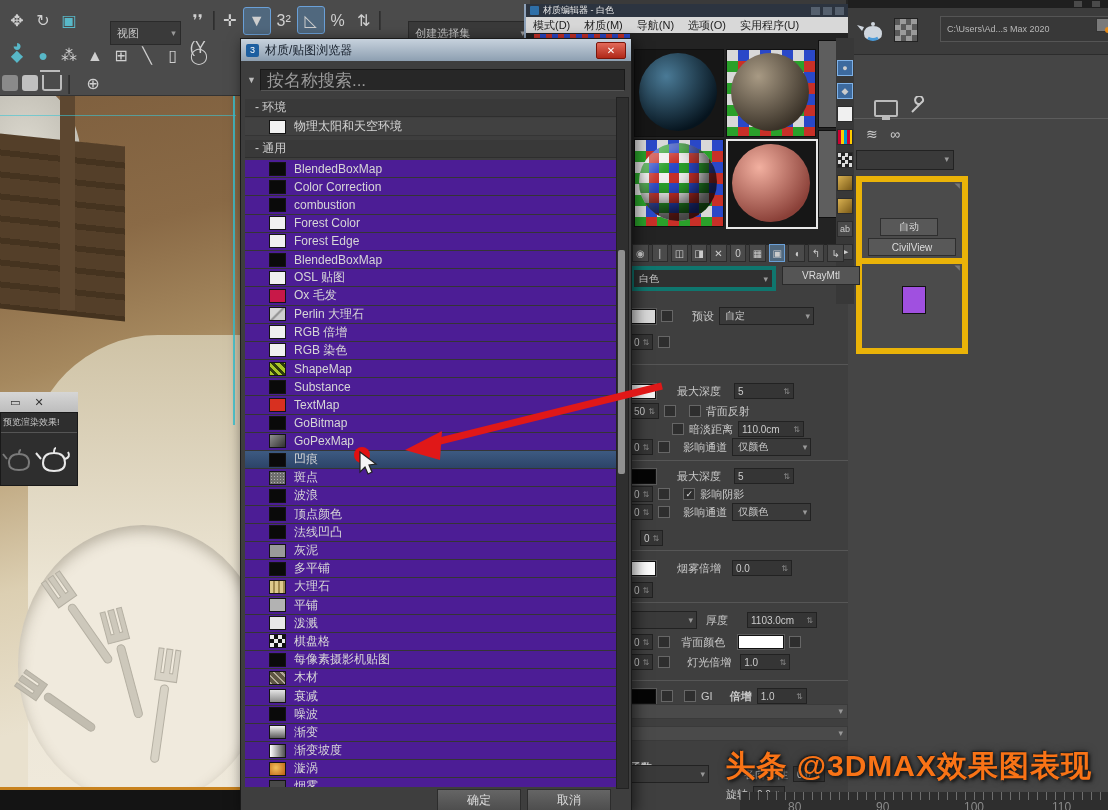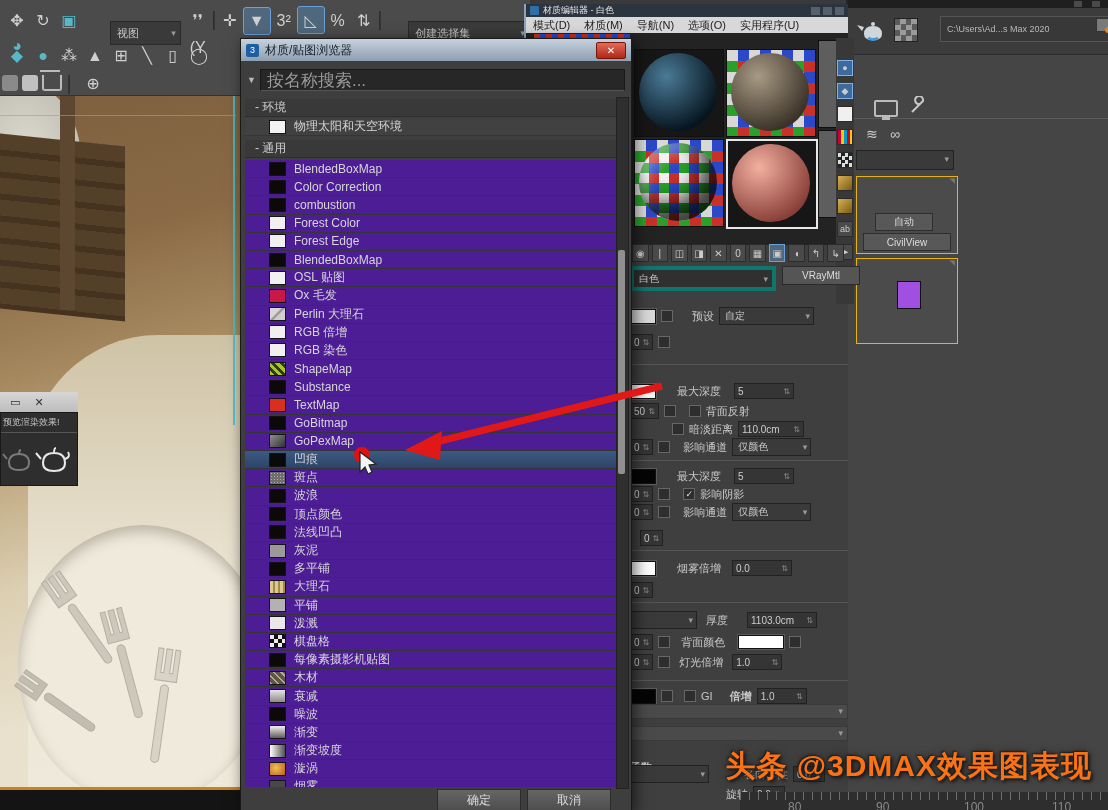--- a/index.html
+++ b/index.html
@@ -109,21 +109,21 @@
   .projddl::after{content:"▾";position:absolute;right:4px;color:#999;font-size:9px;}
   .rfw{position:absolute;left:248px;top:10px;width:12px;height:12px;background:#7a7a7a;border:1px solid #333;}
   .rfw::after{content:"";position:absolute;right:-2px;bottom:-2px;width:6px;height:6px;border-radius:50%;background:#e08818;}
   .rp-sep{position:absolute;left:0;top:118px;width:262px;height:1px;background:#5c5c5c;}
   .monitor{position:absolute;left:26px;top:100px;width:20px;height:13px;border:2px solid #bbb;border-radius:2px;}
   .monitor::after{content:"";position:absolute;left:6px;bottom:-5px;width:8px;height:3px;background:#bbb;}
   .rp-glyph{position:absolute;color:#ccc;font-size:14px;}
   .rp-ddl{position:absolute;left:8px;top:150px;width:96px;height:18px;background:#3a3a3a;
           border:1px solid #222;}
   .rp-ddl::after{content:"▾";position:absolute;right:4px;top:3px;color:#999;font-size:9px;}
-  .rollout{position:absolute;background:#4b4b4b;border:1px solid #eab308;}
+  .rollout{position:absolute;background:#4b4b4b;border:6px solid #eab308;}
   .rollout::after{content:"◥";position:absolute;right:2px;top:0;color:#777;font-size:7px;}
   .rp-btn{position:absolute;background:#585858;border:1px solid #2e2e2e;color:#ddd;font-size:10px;
           display:flex;align-items:center;justify-content:center;}
   .purpleswatch{position:absolute;border:1px solid #111;}
   
   #dialog{left:240px;top:38px;width:390px;height:772px;background:#3e3e3e;border:1px solid #1a1a1a;
           box-shadow:3px 3px 14px rgba(0,0,0,.6);z-index:10;}
   .dlg-title{height:22px;background:linear-gradient(180deg,#c7d2dd,#8d9fb1);display:flex;align-items:center;
              gap:6px;padding:0 5px;}
   .dlg-logo{width:13px;height:13px;background:#1d5fa0;border-radius:2px;color:#fff;font-size:9px;
@@ -438,21 +438,21 @@
         <span class="plabel" style="margin-left:6px;">背面颜色</span>
         <span class="sw2" style="width:44px;height:12px;background:#ffffff;margin-left:8px;"></span>
         <span class="cb"></span>
       </div>
       <div class="prow" style="left:0;top:366px;">
         <span class="spin">
             <span>0</span>
             <i>⇅</i>
           </span>
         <span class="cb"></span>
-        <span class="plabel" style="margin-left:4px;font-family:Liberation Serif, serif;">灯光倍增</span>
+        <span class="plabel" style="margin-left:12px;font-family:Liberation Serif, serif;">灯光倍增</span>
         <span class="spin" style="margin-left:4px;width:42px;justify-content:space-between;">
             <span>1.0</span>
             <i>⇅</i>
           </span>
       </div>
       <div class="pdiv" style="top:392px;"></div>
 
       <div class="prow" style="left:0;top:400px;">
         <span class="sw2" style="width:24px;height:13px;background:#050505;"></span>
         <span class="cb"></span>

